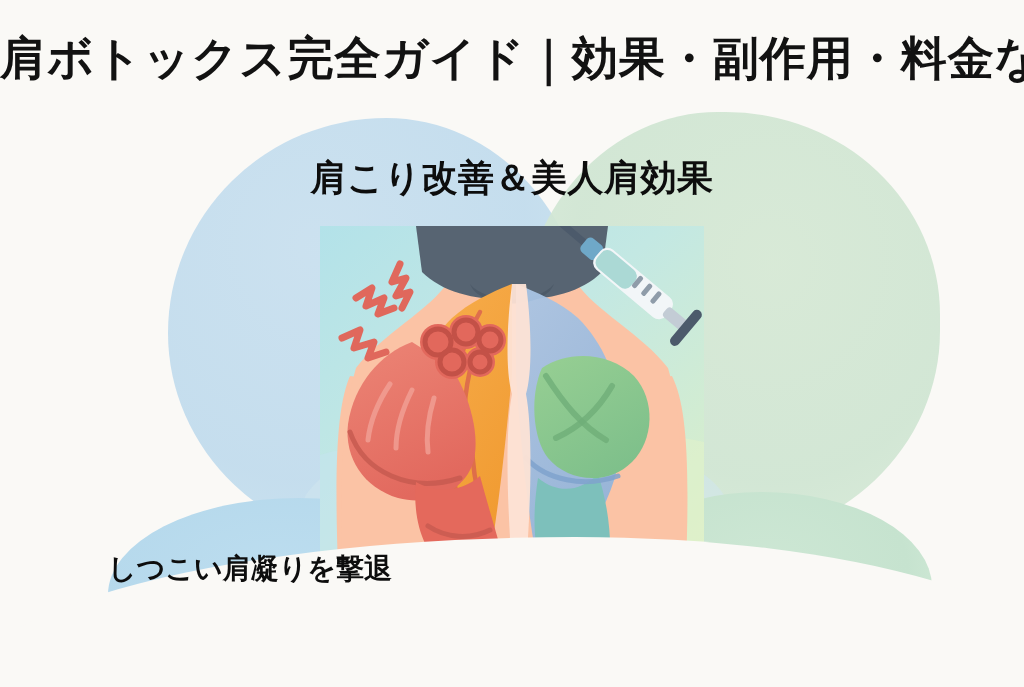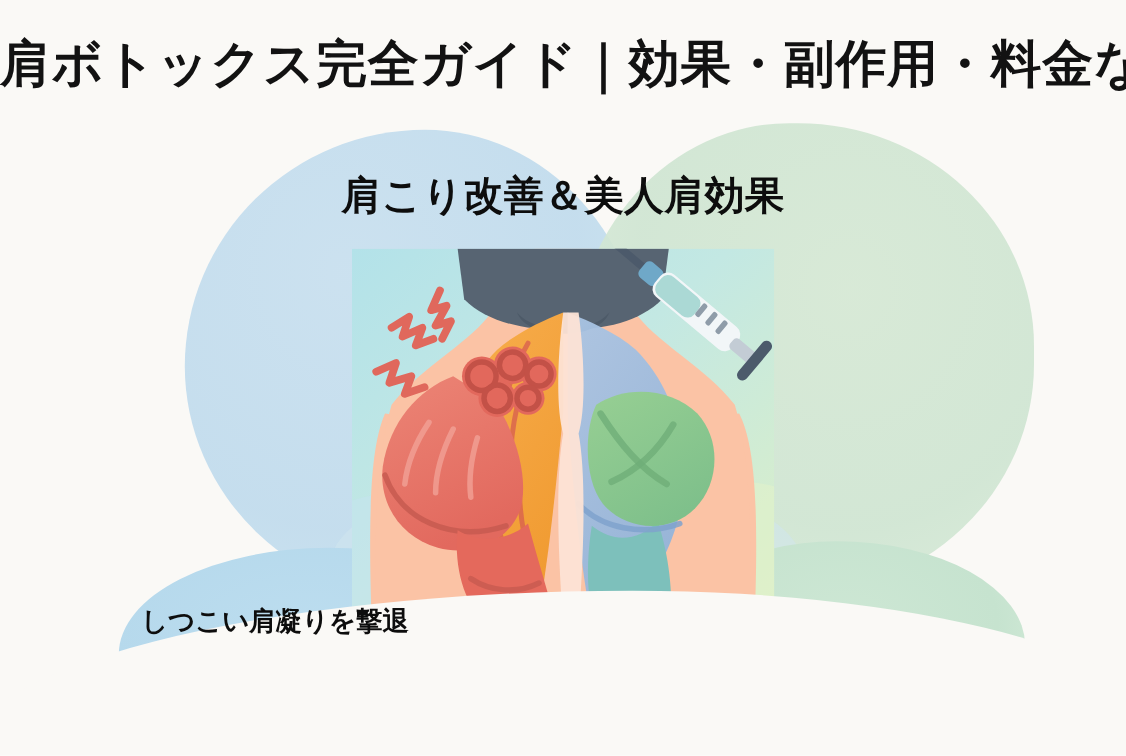--- a/index.html
+++ b/index.html
@@ -92,21 +92,21 @@
   }
   #caption-top {
     left: 0; top: 155px;
     width: 1024px;
     font-size: 36px;
     letter-spacing: .5px;
   }
   #caption-bottom-left {
     left: 40px; top: 551px;
     width: 420px;
-    font-size: 24px;
+    font-size: 28px;
     text-align: center;
   }
   #caption-bottom-right {
     left: 616px; top: 524px;
     width: 350px;
     font-size: 32px;
     white-space: normal;
   }
 
   

